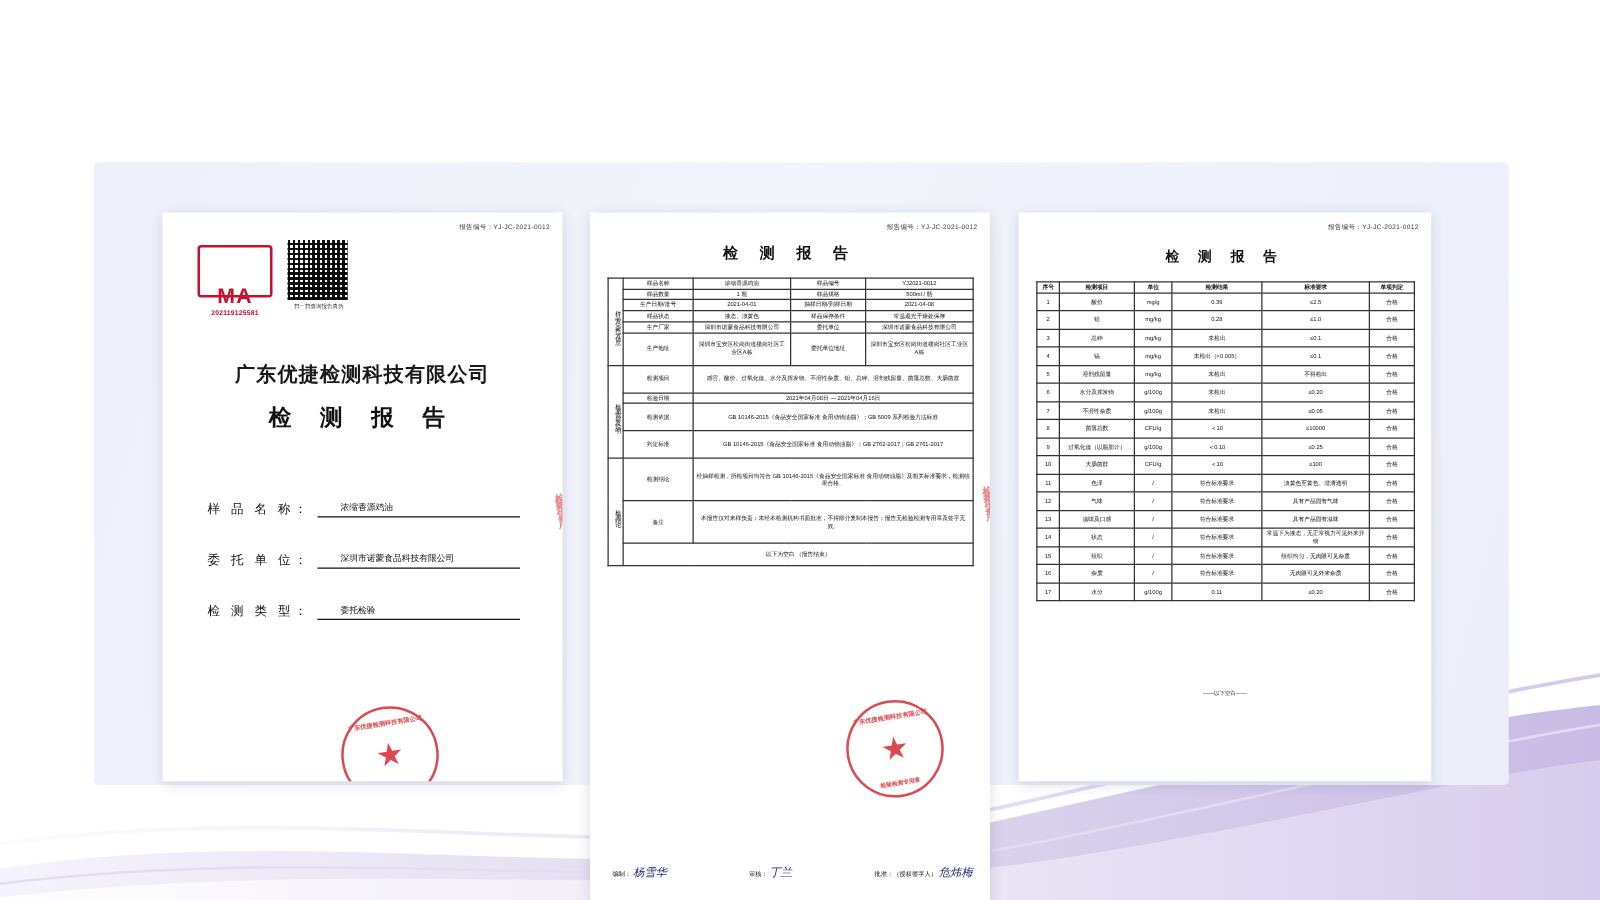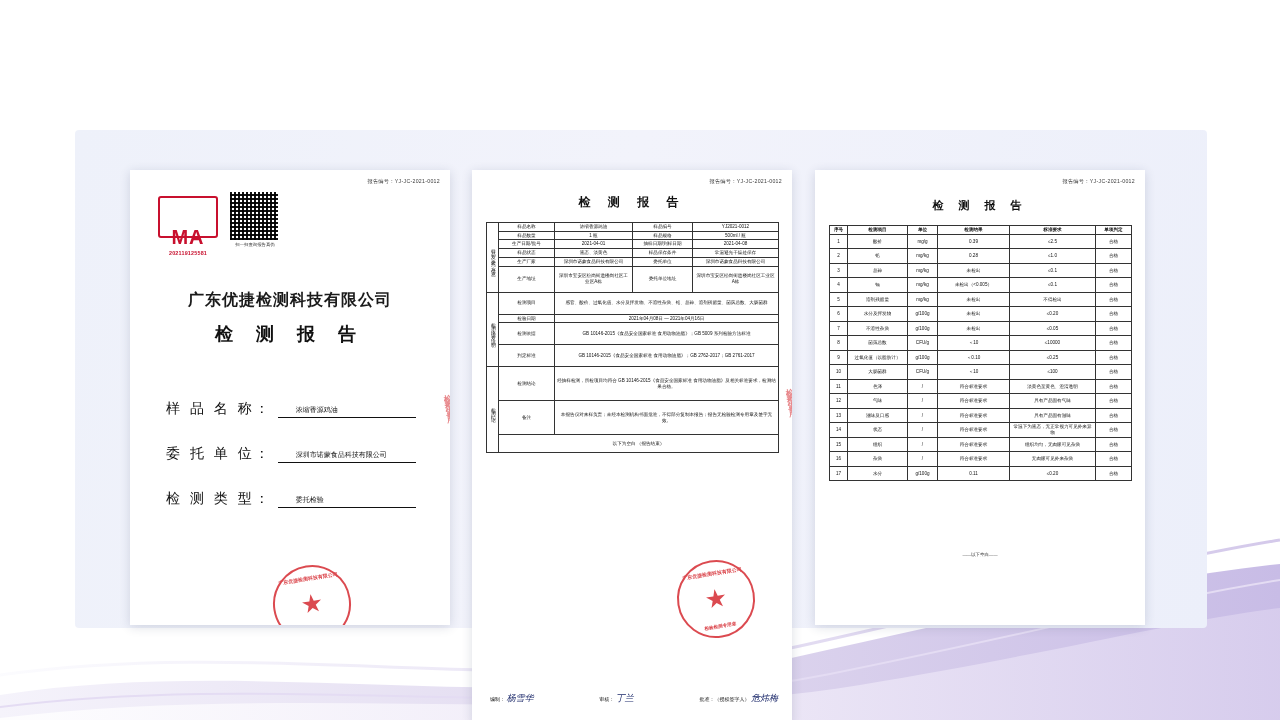--- a/index.html
+++ b/index.html
@@ -65,21 +65,21 @@
   .ma-badge {
     position: absolute; left: 28px; top: 26px;
     width: 60px; height: 42px;
     border: 2px solid #c8102e;
     border-radius: 3px;
     color: #c8102e;
     display: flex; flex-direction: column;
     align-items: center; justify-content: center;
     font-weight: bold;
   }
-  .ma-badge .ma-text { font-size: 20px; letter-spacing: 1px; line-height: 1; margin-top: 48px; }
+  .ma-badge .ma-text { font-size: 17px; letter-spacing: 1px; line-height: 1; margin-top: 48px; }
   .ma-badge .ma-num  { font-size: 5.4px; margin-top: 3px; letter-spacing: .2px; }
   .qr {
     position: absolute; left: 100px; top: 22px;
     width: 48px; height: 48px;
     background:
       repeating-linear-gradient(90deg, #111 0 2px, #fff 2px 4px),
       repeating-linear-gradient(0deg, #111 0 2px, #fff 2px 4px);
     background-blend-mode: multiply;
   }
   .qr-caption {
@@ -98,21 +98,21 @@
     text-align: center;
     font-size: 18px; font-weight: bold; color: #111;
     letter-spacing: 9px;
   }
   .d1-fields { position: absolute; left: 36px; top: 230px; width: 250px; }
   .d1-field {
     display: flex; align-items: flex-end;
     margin-bottom: 27px;
   }
   .d1-label {
-    font-size: 14px; color: #111; letter-spacing: 3px; white-space: nowrap;
+    font-size: 10px; color: #111; letter-spacing: 3px; white-space: nowrap;
     padding-right: 6px;
   }
   .d1-value {
     flex: 1;
     border-bottom: 1px solid #111;
     font-size: 7px; color: #111;
     padding: 0 0 2px 18px;
     min-height: 12px;
   }
   

